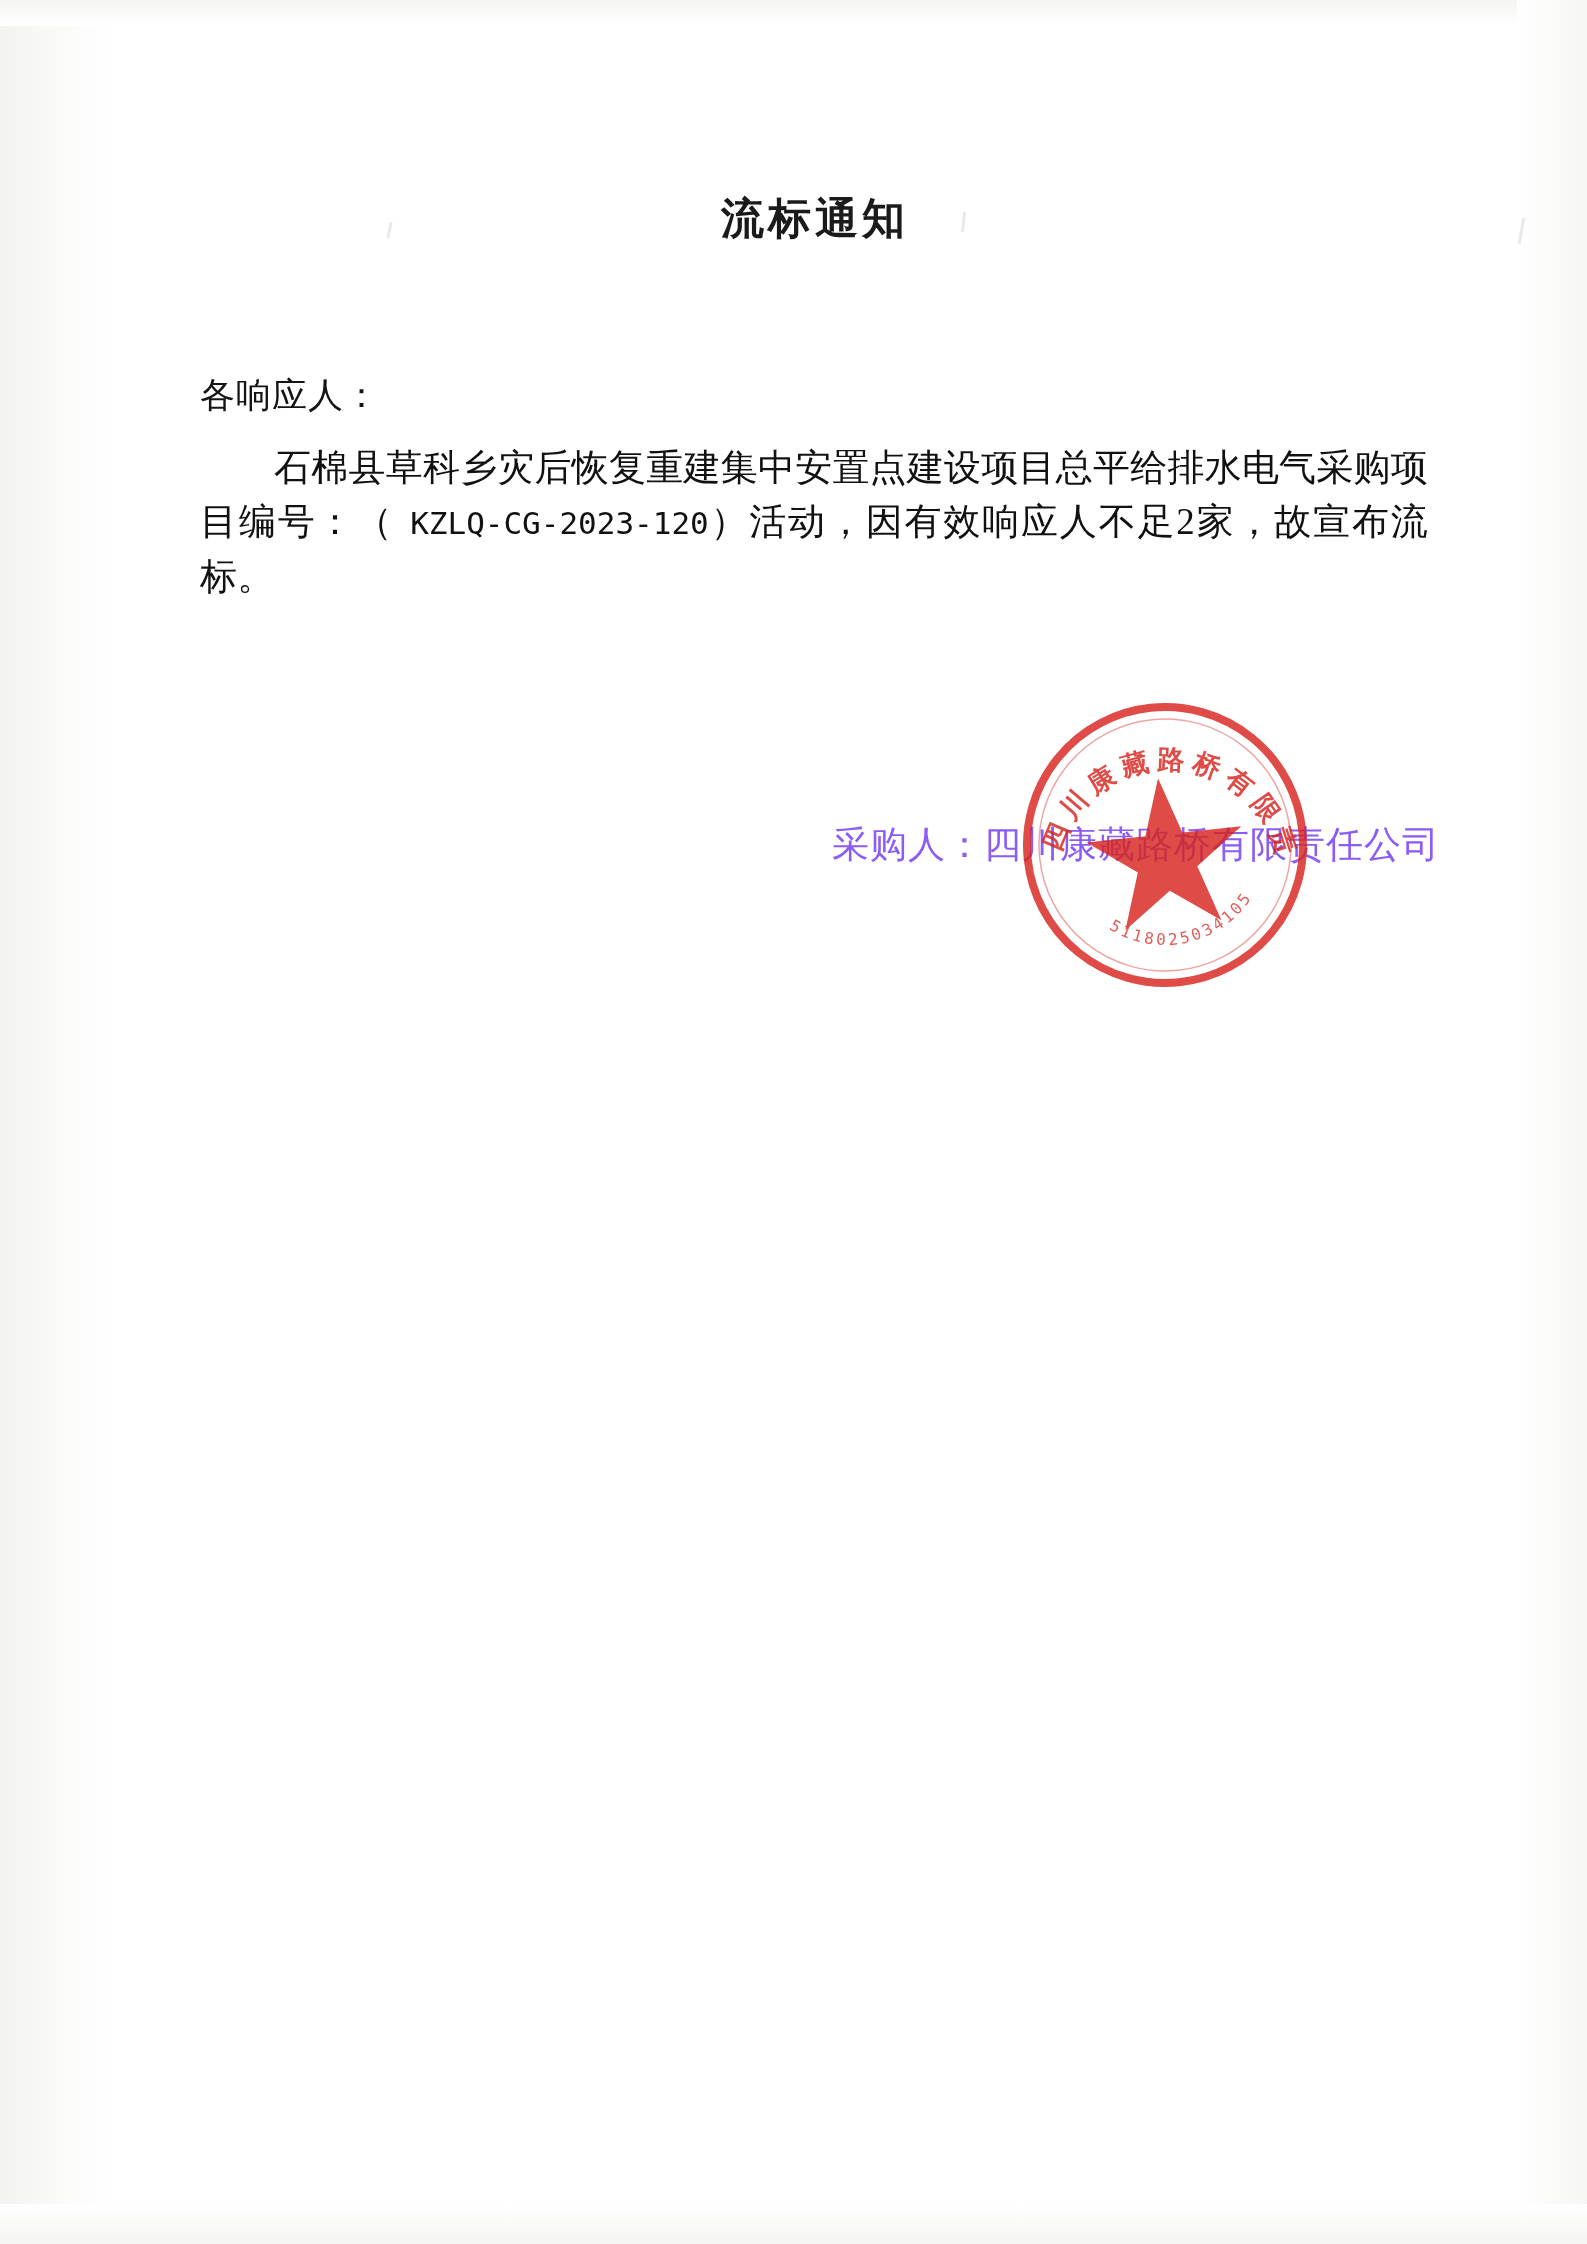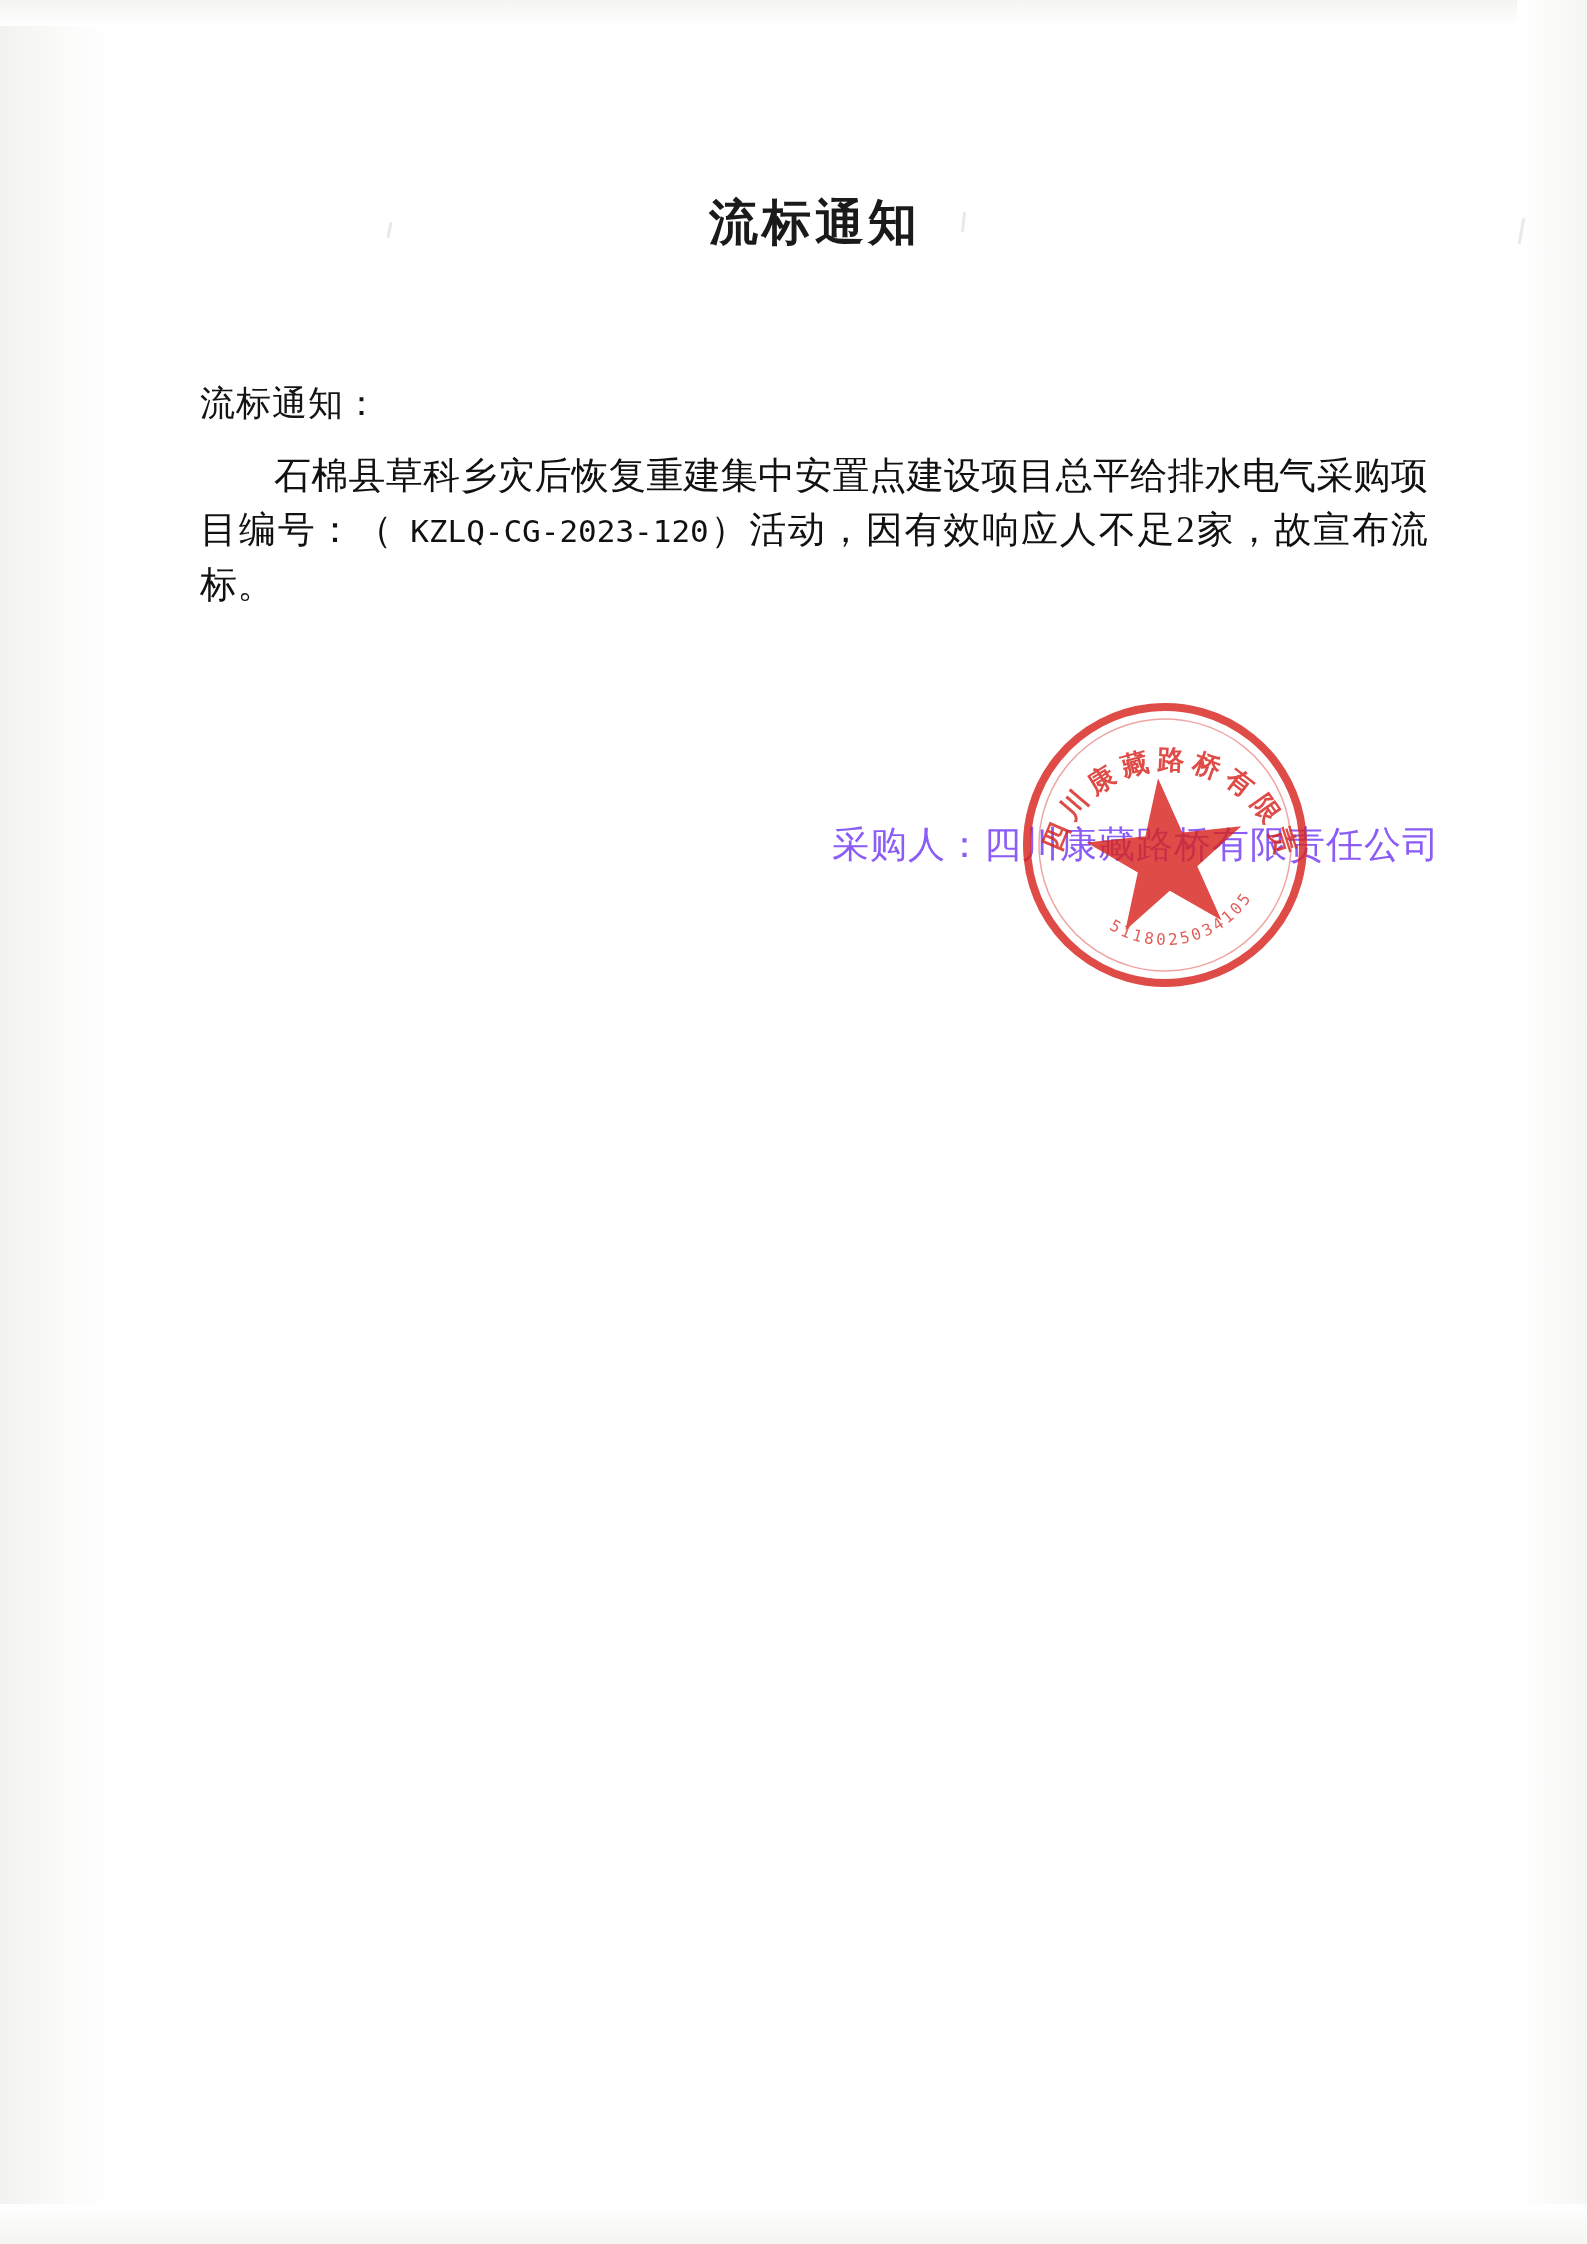--- a/index.html
+++ b/index.html
@@ -56,21 +56,21 @@
     position: absolute;
     left: 200px;
     top: 190px;
     width: 1250px;
   }
 
   #doc-title {
     text-align: center;
     font-family: Liberation Mono, monospace;
     font-weight: bold;
-    font-size: 49px;
+    font-size: 43px;
     letter-spacing: 4px;
     color: #1a1a1a;
     margin-left: -20px;
   }
 
   #salutation {
     margin-top: 122px;
     font-size: 35px;
     color: #141414;
     letter-spacing: 1px;
@@ -149,21 +149,21 @@
   <div id="scan-edge-bottom"></div>
 
   <div class="artifact" style="left:388px; top:222px; width:3px; height:16px; transform:rotate(12deg);"></div>
   <div class="artifact" style="left:962px; top:212px; width:3px; height:20px; transform:rotate(6deg);"></div>
   <div class="artifact" style="left:1520px; top:218px; width:3px; height:26px; transform:rotate(10deg);"></div>
 
   <div id="doc-body">
 
     <div id="doc-title">流标通知</div>
 
-    <div id="salutation">流标通知：</div>
+    <div id="salutation">各响应人：</div>
 
     <div id="body-paragraph"><span>石棉县草科乡灾后恢复重建集中安置点建设项目总平给排水电气采购项目编号：（</span><span class="mono-id">KZLQ-CG-2023-120</span><span>）活动，因有效响应人不足2家，故宣布流标。</span></div>
   </div>
 
   <div id="signature-block">
     <div id="buyer-line">采购人：四川康藏路桥有限责任公司</div>
   </div>
 
   <div id="seal-stamp">
     <svg width="290" height="290" viewBox="0 0 290 290" xmlns="http://www.w3.org/2000/svg">

